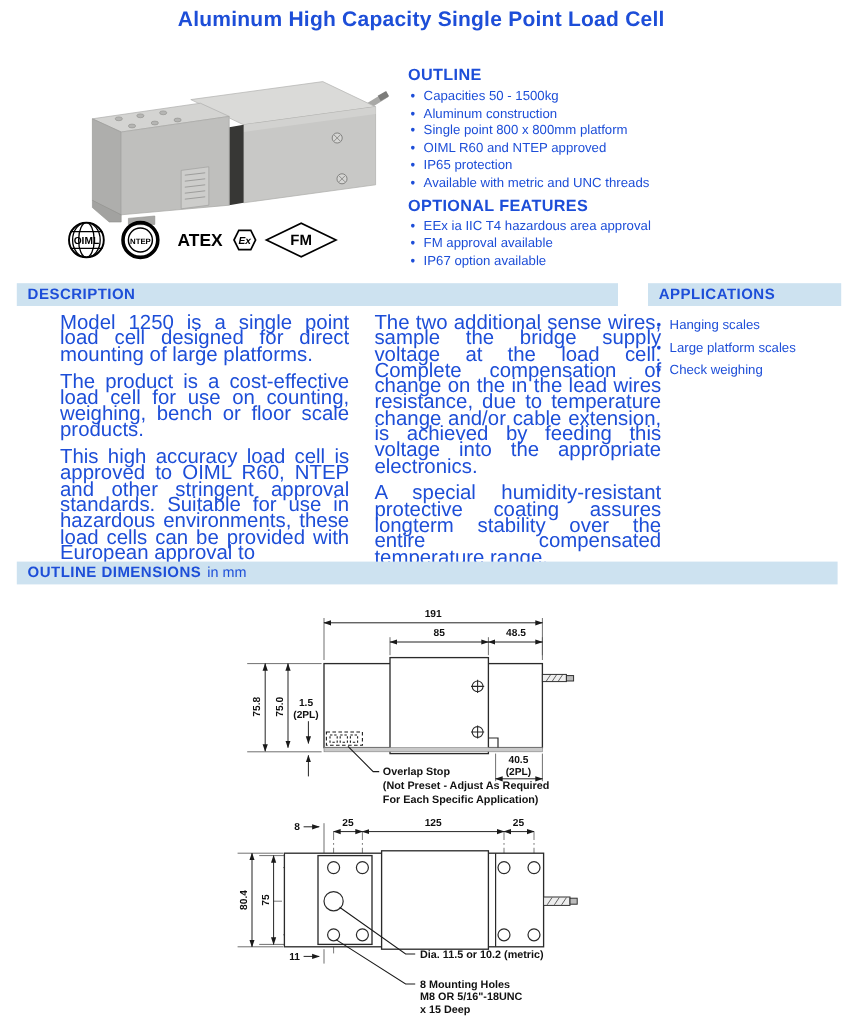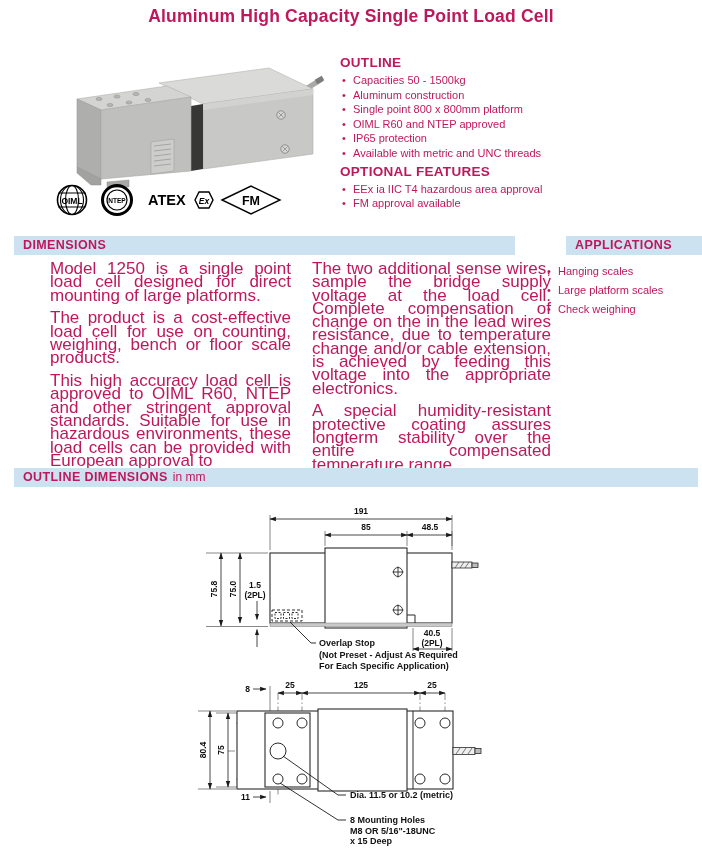--- a/index.html
+++ b/index.html
@@ -1,17 +1,17 @@
 <!DOCTYPE html>
 <html><head>
 <meta charset="utf-8">
 <style>
   html,body{margin:0;padding:0;background:#ffffff;}
   #page{position:relative;width:702px;height:862px;background:#fff;
-        font-family:"Liberation Sans","DejaVu Sans",sans-serif;color:#be185d;overflow:hidden;}
+        font-family:"Liberation Sans","DejaVu Sans",sans-serif;color:#1d4ed8;overflow:hidden;}
   .abs{position:absolute;}
   #title{left:0;top:6px;width:702px;text-align:center;font-size:17.5px;font-weight:bold;letter-spacing:.2px;}
   .secbar{background:#cde2f0;height:19px;line-height:19px;font-weight:bold;font-size:12.5px;
           padding-left:9px;letter-spacing:.4px;box-sizing:border-box;}
   .secbar .unit{font-weight:normal;letter-spacing:0;margin-left:5px;font-size:12px;}
   ul.blist{list-style:none;margin:0;padding:0;font-size:11px;}
   ul.blist li{position:relative;padding-left:13px;}
   ul.blist li::before{content:"•";position:absolute;left:2px;}
   #features{left:340px;top:55px;width:360px;}
   #features .fhead{font-size:13.5px;font-weight:bold;letter-spacing:.3px;margin:0 0 3px 0;}
@@ -110,28 +110,29 @@
       <li>Aluminum construction</li>
       <li>Single point 800 x 800mm platform</li>
       <li>OIML R60 and NTEP approved</li>
       <li>IP65 protection</li>
       <li>Available with metric and UNC threads</li>
     </ul>
     <div class="fhead opt">OPTIONAL FEATURES</div>
     <ul class="blist">
       <li>EEx ia IIC T4 hazardous area approval</li>
       <li>FM approval available</li>
+      <li>IP67 option available</li>
     </ul>
   </div>
 
   <div class="abs secbar" style="left:14px;top:236px;width:501px;">
-    <span>DIMENSIONS</span>
-  </div>
-
-  <div class="abs secbar" style="left:566px;top:236px;width:137px;">
+    <span>DESCRIPTION</span>
+  </div>
+
+  <div class="abs secbar" style="left:540px;top:236px;width:161px;">
     <span>APPLICATIONS</span>
   </div>
 
   <div class="abs desccol" style="left:14px;top:262px;width:241px;">
     <p>Model 1250 is a single point load cell designed for direct mounting of large platforms.</p>
     <p>The product is a cost-effective load cell for use on counting, weighing, bench or floor scale products.</p>
     <p>This high accuracy load cell is approved to OIML R60, NTEP and other stringent approval standards. Suitable for use in hazardous environments, these load cells can be provided with European approval to</p>
   </div>
 
   <div class="abs desccol" style="left:276px;top:262px;width:239px;">

